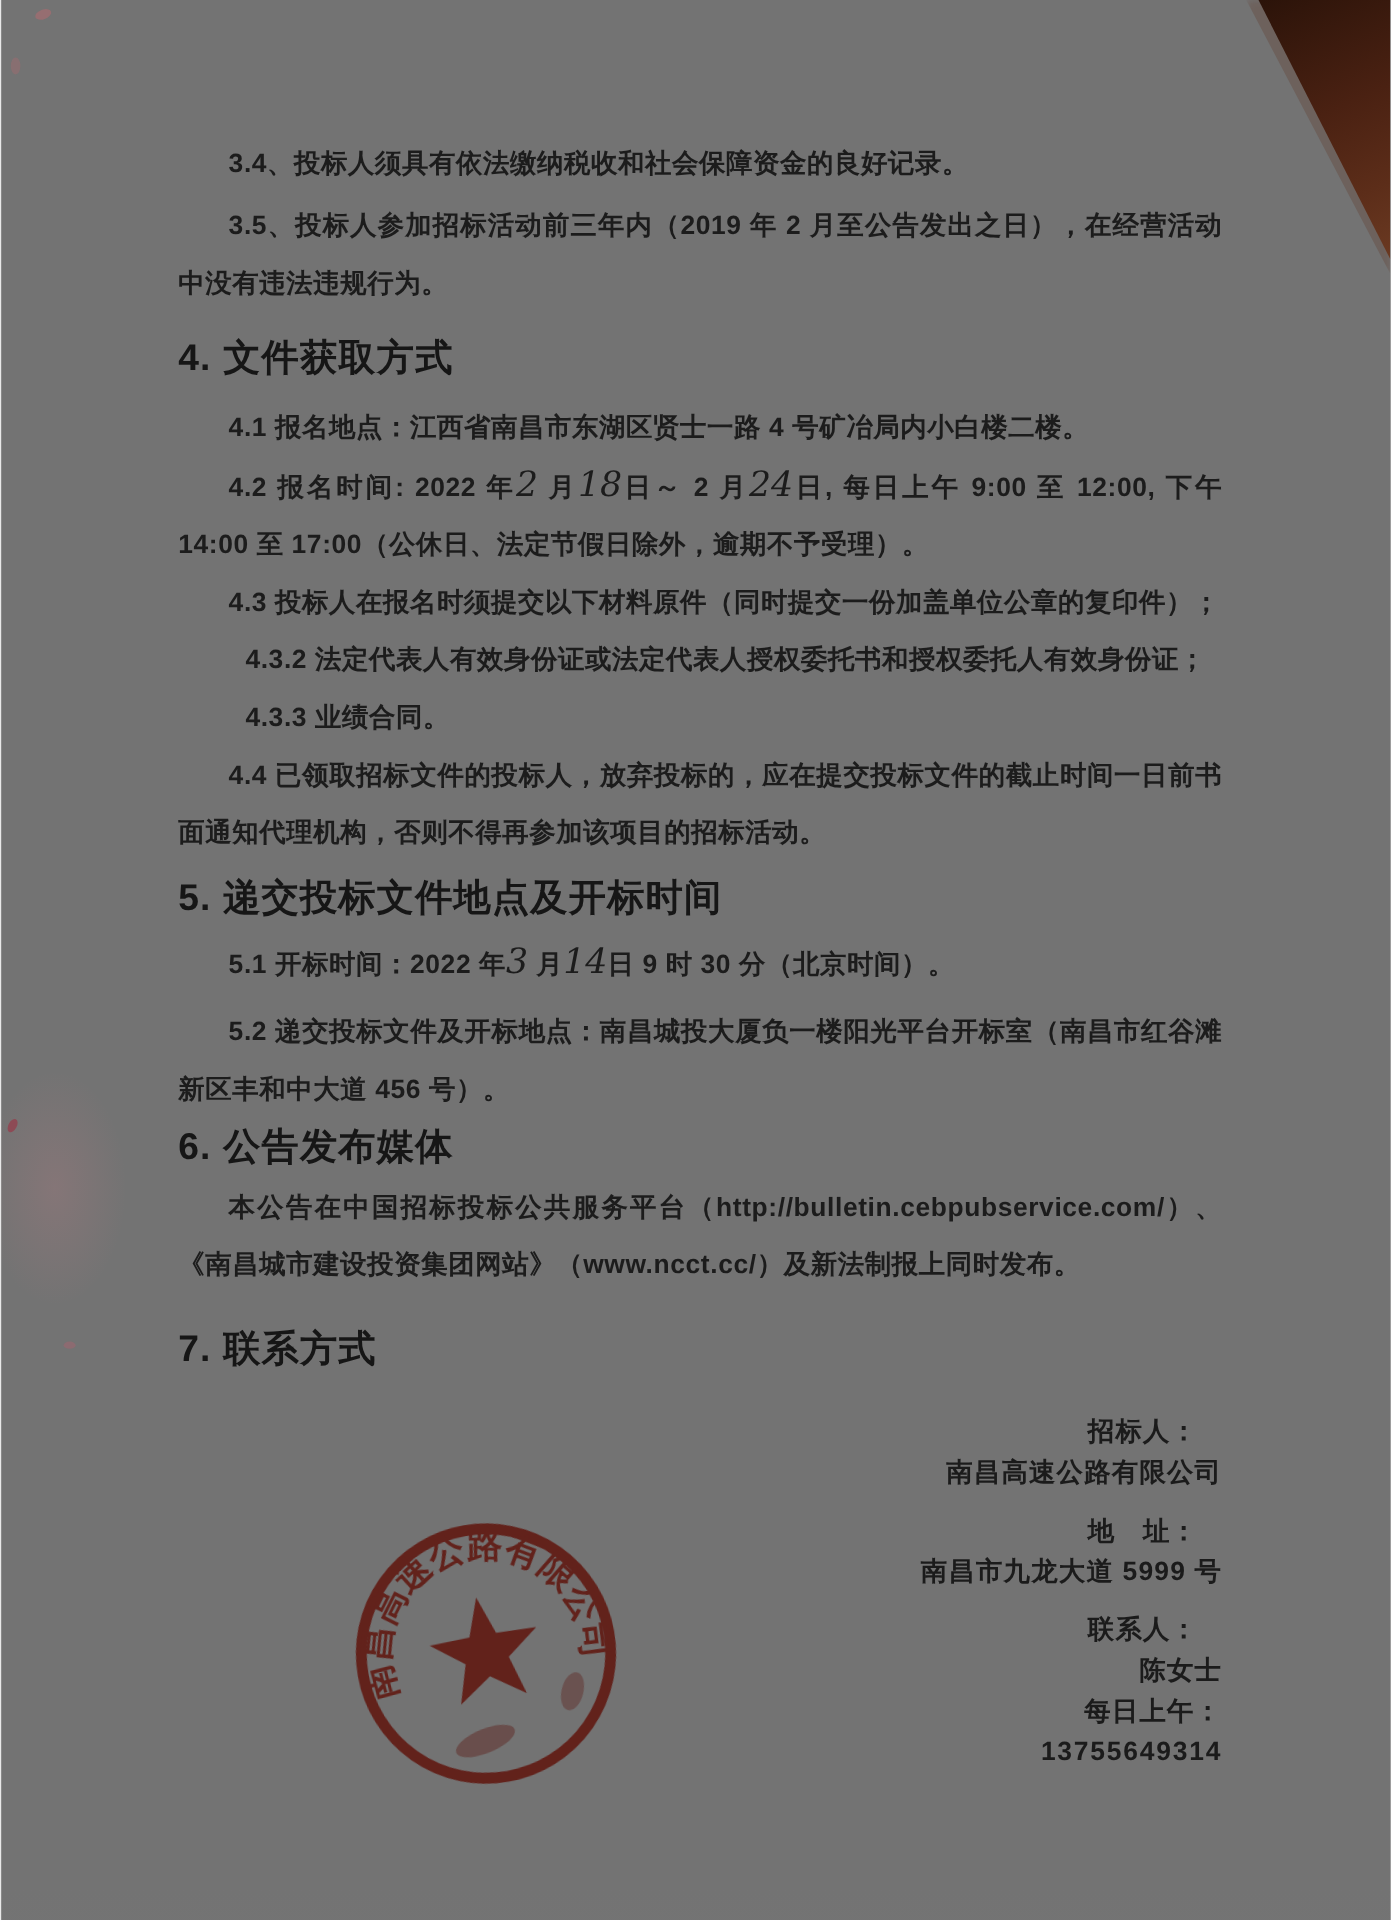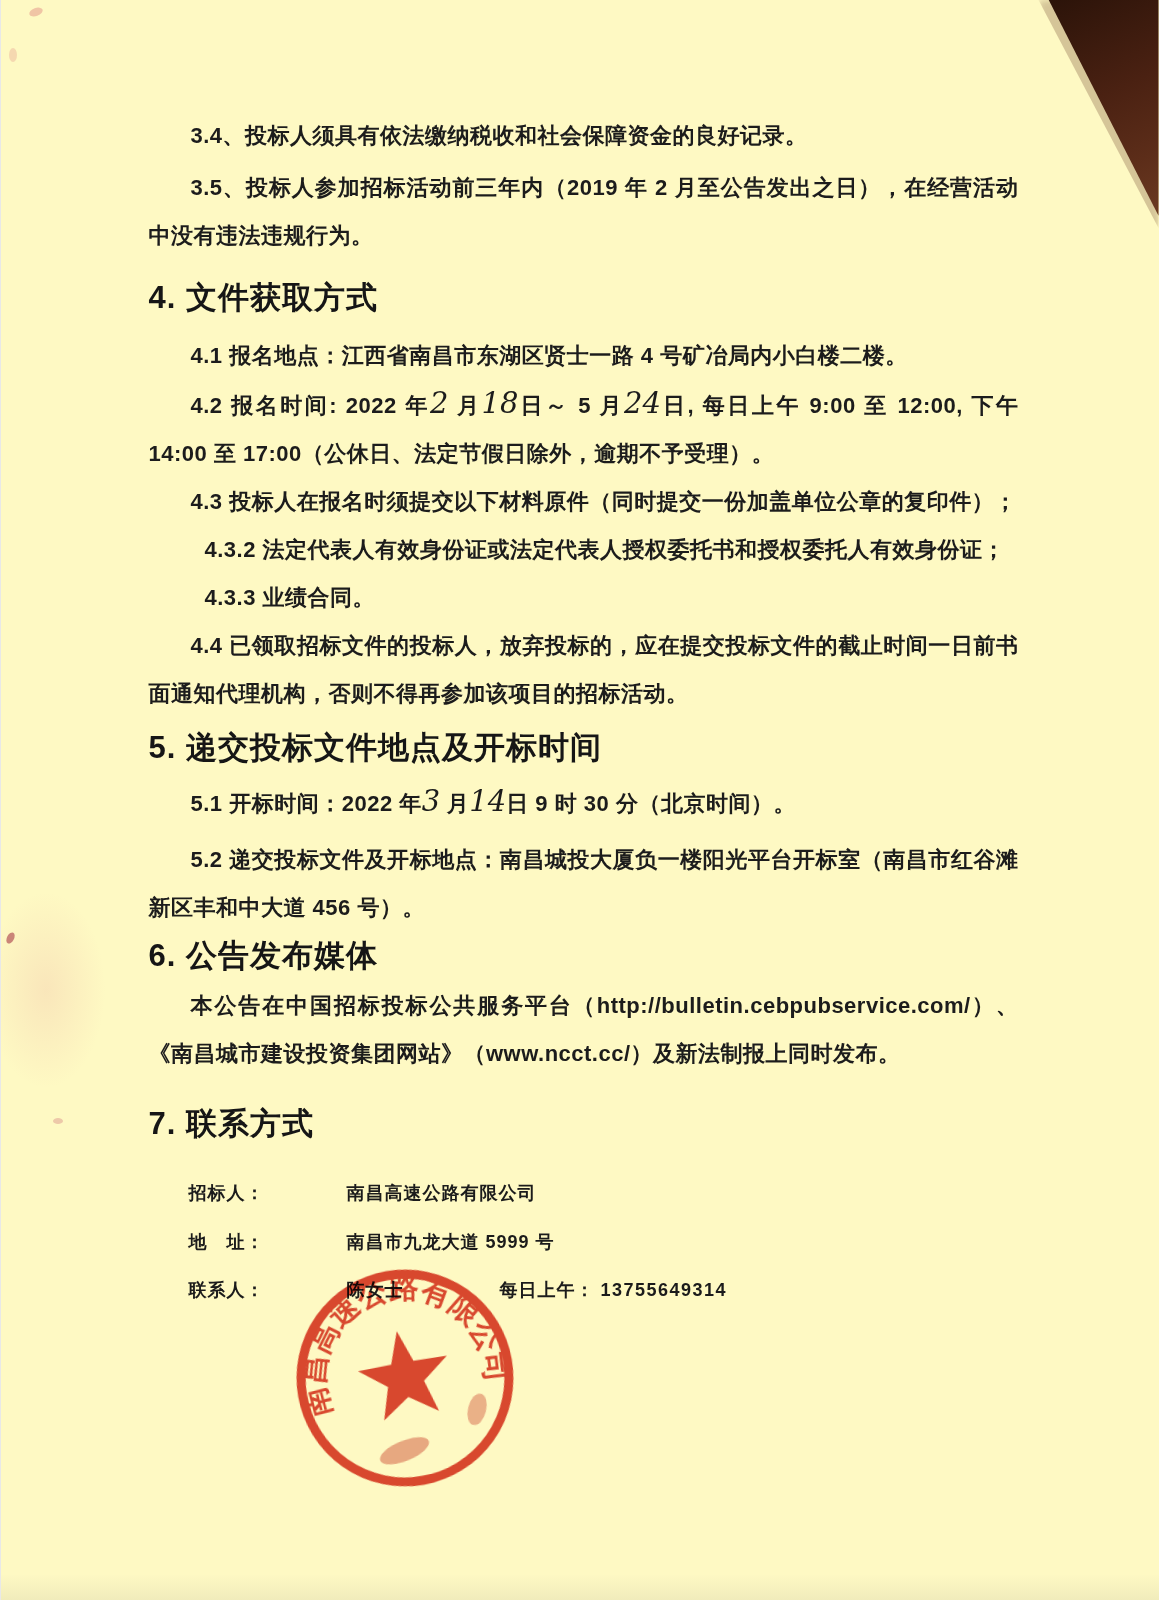--- a/index.html
+++ b/index.html
@@ -1,18 +1,18 @@
 <!DOCTYPE html>
 <html><head>
 <meta charset="utf-8">
 <style>
   html,body{margin:0;padding:0;background:#e8e8e8;}
   .page{
     position:relative;width:1158px;height:1600px;margin:0 auto;
-    background:#fef9c3;overflow:hidden;
+    background:#737373;overflow:hidden;
     font-family:"Liberation Sans",sans-serif;color:#1b1b1b;
   }
   .content{position:absolute;left:148px;right:140px;top:0;}
   p.body{
     margin:0;font-size:22px;line-height:48px;font-weight:600;
     text-align:justify;text-indent:42px;letter-spacing:0.5px;color:#1c1c1c;
   }
   h2.sec{
     margin:0;font-size:31px;line-height:40px;font-weight:800;
     letter-spacing:1px;color:#161616;
@@ -33,22 +33,22 @@
   #p432{margin-top:0;text-indent:56px}
   #p433{margin-top:0;text-indent:56px}
   #p44{margin-top:0}
   #h5{margin-top:10px}
   #p51{margin-top:12px}
   #p52{margin-top:8px}
   #h6{margin-top:4px}
   #p61{margin-top:6px}
   #h7{margin-top:26px}
   
-  .crow{display:flex;align-items:flex-end;font-size:18px;font-weight:700;
-        line-height:34px;padding-left:40px;letter-spacing:1px;}
+  .crow{display:flex;align-items:flex-end;font-size:22px;font-weight:700;
+        line-height:34px;padding-left:40px;letter-spacing:1px;flex-direction:column;}
   #row1{margin-top:32px}
   #row2{margin-top:15px}
   #row3{margin-top:14px}
   .crow .lbl{min-width:112px;}
   .crow .val{margin-left:46px;}
   .crow .phone-lbl{margin-left:96px;}
   .crow .phone-val{margin-left:6px;letter-spacing:1.5px;}
   
   .stamp{
     position:absolute;left:288px;top:1262px;width:232px;height:232px;
@@ -89,21 +89,21 @@
 
 <div class="page">
 
   <div class="content">
 
     <p class="body" id="p34">3.4、投标人须具有依法缴纳税收和社会保障资金的良好记录。</p>
     <p class="body" id="p35">3.5、投标人参加招标活动前三年内（2019 年 2 月至公告发出之日），在经营活动中没有违法违规行为。</p>
 
     <h2 class="sec" id="h4">4.  文件获取方式</h2>
     <p class="body" id="p41">4.1  报名地点：江西省南昌市东湖区贤士一路 4 号矿冶局内小白楼二楼。</p>
-    <p class="body" id="p42"><span>4.2  报名时间: 2022 年</span><span class="hw">2</span><span> 月</span><span class="hw">18</span><span>日～ 5 月</span><span class="hw">24</span><span>日, 每日上午 9:00 至 12:00, 下午 14:00 至 17:00（公休日、法定节假日除外，逾期不予受理）。</span></p>
+    <p class="body" id="p42"><span>4.2  报名时间: 2022 年</span><span class="hw">2</span><span> 月</span><span class="hw">18</span><span>日～ 2 月</span><span class="hw">24</span><span>日, 每日上午 9:00 至 12:00, 下午 14:00 至 17:00（公休日、法定节假日除外，逾期不予受理）。</span></p>
     <p class="body" id="p43">4.3  投标人在报名时须提交以下材料原件（同时提交一份加盖单位公章的复印件）；</p>
     <p class="body" id="p432">4.3.2 法定代表人有效身份证或法定代表人授权委托书和授权委托人有效身份证；</p>
     <p class="body" id="p433">4.3.3 业绩合同。</p>
     <p class="body" id="p44">4.4  已领取招标文件的投标人，放弃投标的，应在提交投标文件的截止时间一日前书面通知代理机构，否则不得再参加该项目的招标活动。</p>
 
     <h2 class="sec" id="h5">5.  递交投标文件地点及开标时间</h2>
     <p class="body" id="p51"><span>5.1  开标时间：2022 年</span><span class="hw">3</span><span> 月</span><span class="hw">14</span><span>日 9 时 30 分（北京时间）。</span></p>
     <p class="body" id="p52">5.2  递交投标文件及开标地点：南昌城投大厦负一楼阳光平台开标室（南昌市红谷滩新区丰和中大道 456 号）。</p>
 
     <h2 class="sec" id="h6">6.  公告发布媒体</h2>

